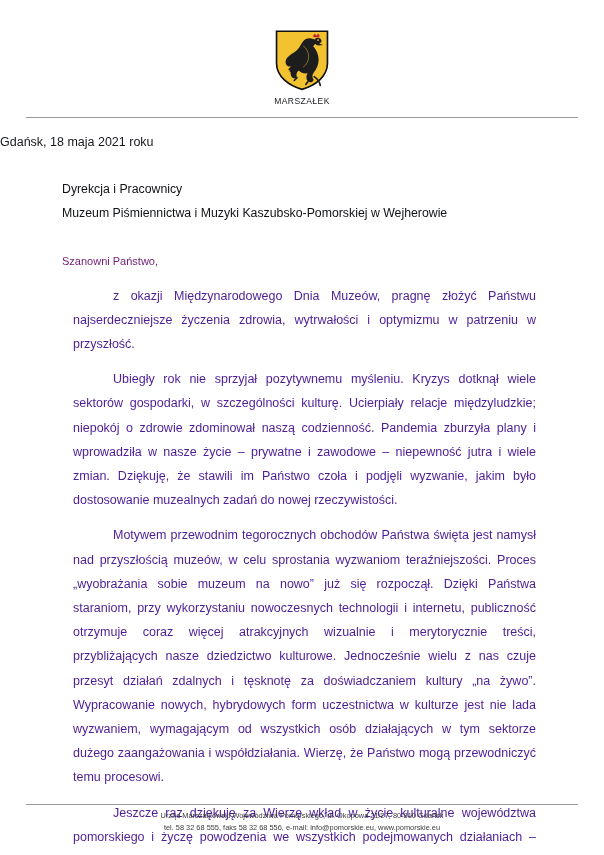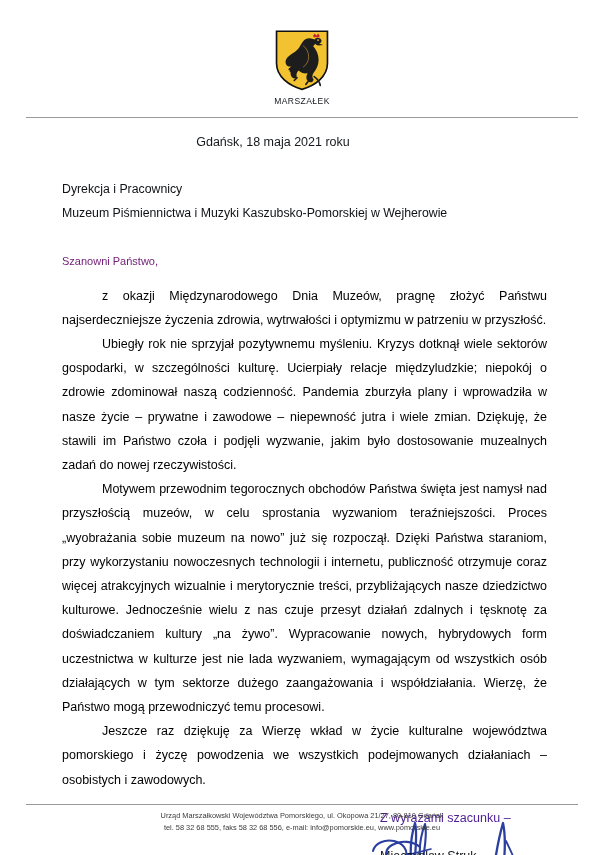--- a/index.html
+++ b/index.html
@@ -49,21 +49,21 @@
     margin: 9px 26px 0 26px;
   }
   .rule-footer {
     height: 1px;
     background: #9a9a9a;
     margin: 0 26px;
   }
 
   
   .dateline {
-    text-align: center;
+    text-align: left;
     font-size: 12.5px;
     margin: 17px 58px 2px 0;
     color: #15181c;
   }
 
   
   .addressee {
     margin: 28px 0 0 62px;
     font-weight: normal;
     font-size: 12.3px;
@@ -75,26 +75,26 @@
   .salutation {
     margin: 30px 12px 0 62px;
     font-size: 11px;
     color: #701a75;
   }
 
   .body {
     margin: 17px 57px 0 62px;
   }
   .body p {
-    margin: 0;
+    margin: 11px;
     font-size: 12.5px;
     line-height: 24.2px;
     text-align: justify;
     text-indent: 40px;
-    color: #000000;
+    color: #4c1d95;
     hyphens: none;
   }
 
   
   .closing {
     margin: 19px 0 0 0;
     position: relative;
     height: 74px;
   }
   .closing-text {

